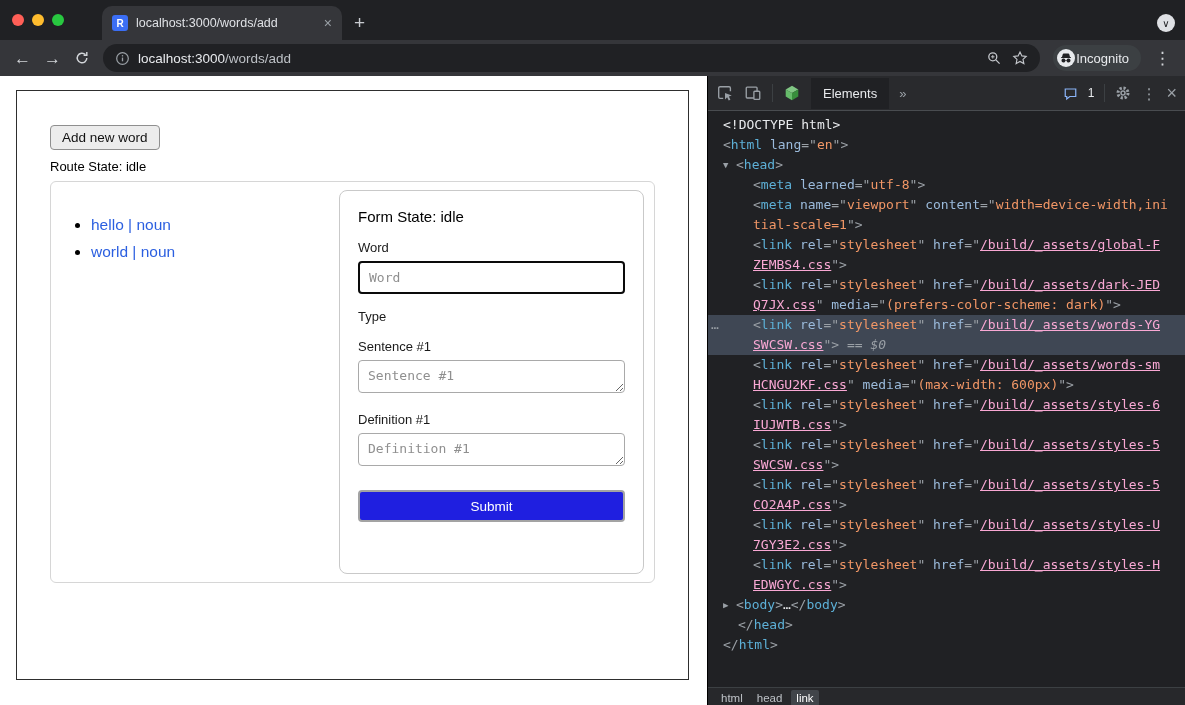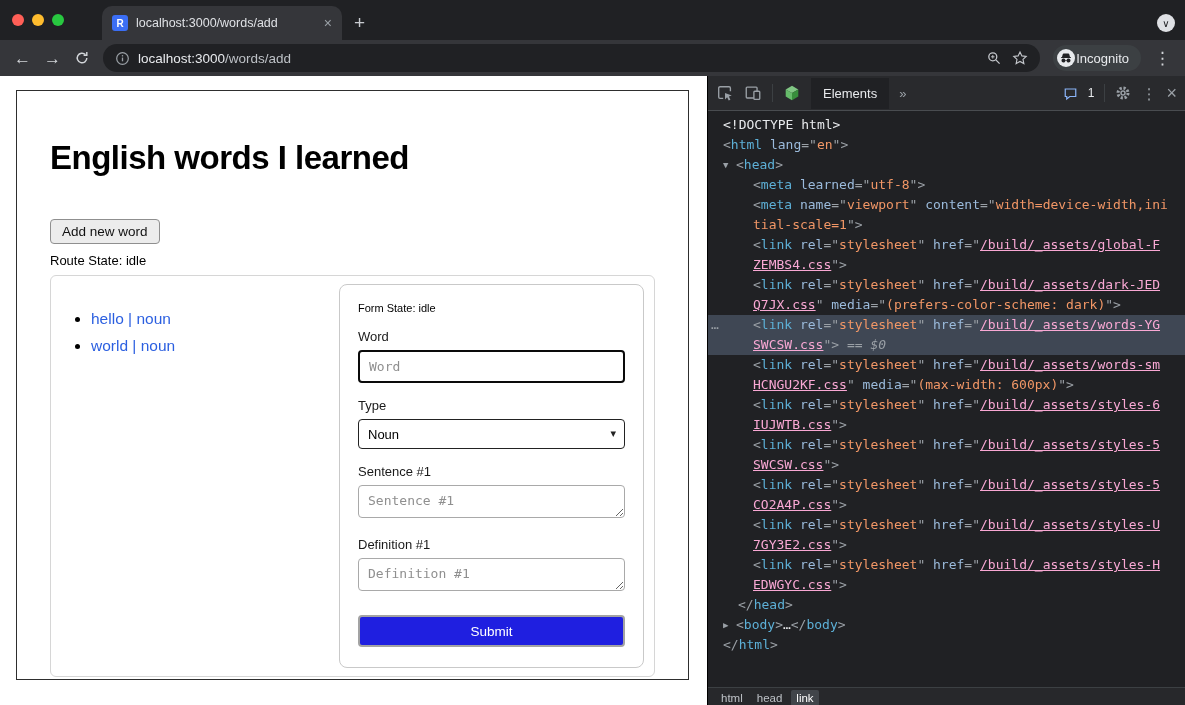--- a/index.html
+++ b/index.html
@@ -44,21 +44,21 @@
   .add-btn{font-size:13.5px;font-family:"Liberation Sans",sans-serif;background:#ececec;
            border:1px solid #8f8f8f;border-radius:4px;padding:4px 11px;color:#111;}
   .route-state{font-size:13px;color:#000;margin:9px 0 7px;}
   .panel{border:1px solid #d6d6d6;border-radius:6px;height:400px;position:relative;background:#fff;}
   .word-list{margin:34px 0 0 16px;padding-left:24px;}
   .word-list li{margin-bottom:9px;font-size:15.5px;color:#000;}
   .word-list a{color:#2b5fe0;text-decoration:none;}
 
   .form-card{position:absolute;top:8px;right:10px;width:305px;height:384px;border:1px solid #c9c9c9;
              border-radius:8px;padding:17px 18px;box-sizing:border-box;background:#fff;}
-  .form-state{font-size:11px;color:#000;}
+  .form-state{font-size:15px;color:#000;}
   .f-label{display:block;font-size:13px;color:#1a1a1a;margin:15px 0 6px;}
   .f-input{width:100%;height:33px;border:2px solid #0a0a0a;border-radius:4px;padding:0 9px;
            font:13px "DejaVu Sans Mono",monospace;box-sizing:border-box;background:#fff;color:#000;}
   ::placeholder{color:#8f8f8f;opacity:1;}
   .select-wrap{position:relative;}
   .f-select{width:100%;height:30px;border:1px solid #222;border-radius:4px;padding:0 9px;
             font:13px "Liberation Sans",sans-serif;appearance:none;-webkit-appearance:none;
             background:#fff;color:#000;box-sizing:border-box;}
   .select-arrow{position:absolute;right:9px;top:8px;font-size:11px;color:#222;pointer-events:none;}
   .f-area{width:100%;height:33px;border:1px solid #a9a9a9;border-radius:4px;padding:7px 9px;
@@ -151,43 +151,36 @@
       </span>
       <span class="incog-label">Incognito</span>
     </span>
     <span class="nav-glyph">⋮</span>
   </div>
 
   <div class="content">
 
     <div class="page">
       <div class="main-box">
-        <div class="h1">English words I learned</div>
         <button class="add-btn">Add new word</button>
         <div class="route-state">Route State: idle</div>
 
         <div class="panel">
           <ul class="word-list">
             <li><a href="#">hello | noun</a></li>
             <li><a href="#">world | noun</a></li>
           </ul>
 
           <div class="form-card">
             <div class="form-state">Form State: idle</div>
 
             <label class="f-label">Word</label>
             <input class="f-input" type="text" placeholder="Word" style="">
 
             <label class="f-label">Type</label>
-            <div class="select-wrap">
-              <select class="f-select">
-                <option>Noun</option>
-              </select>
-              <span class="select-arrow">▾</span>
-            </div>
 
             <label class="f-label">Sentence #1</label>
             <textarea class="f-area" placeholder="Sentence #1" style=""></textarea>
 
             <label class="f-label">Definition #1</label>
             <textarea class="f-area" placeholder="Definition #1" style=""></textarea>
 
             <button class="submit-btn">Submit</button>
           </div>
         </div>
@@ -245,22 +238,22 @@
           <div class="code-ln" style="padding-left: 45px;"><span class="tk-p">&lt;</span><span class="tk-t">link</span><span class="tk-p"> </span><span class="tk-a">rel</span><span class="tk-p">="</span><span class="tk-v">stylesheet</span><span class="tk-p">" </span><span class="tk-a">href</span><span class="tk-p">="</span><span class="tk-l">/build/_assets/styles-6</span></div>
           <div class="code-ln" style="padding-left: 45px;"><span class="tk-l">IUJWTB.css</span><span class="tk-p">"&gt;</span></div>
           <div class="code-ln" style="padding-left: 45px;"><span class="tk-p">&lt;</span><span class="tk-t">link</span><span class="tk-p"> </span><span class="tk-a">rel</span><span class="tk-p">="</span><span class="tk-v">stylesheet</span><span class="tk-p">" </span><span class="tk-a">href</span><span class="tk-p">="</span><span class="tk-l">/build/_assets/styles-5</span></div>
           <div class="code-ln" style="padding-left: 45px;"><span class="tk-l">SWCSW.css</span><span class="tk-p">"&gt;</span></div>
           <div class="code-ln" style="padding-left: 45px;"><span class="tk-p">&lt;</span><span class="tk-t">link</span><span class="tk-p"> </span><span class="tk-a">rel</span><span class="tk-p">="</span><span class="tk-v">stylesheet</span><span class="tk-p">" </span><span class="tk-a">href</span><span class="tk-p">="</span><span class="tk-l">/build/_assets/styles-5</span></div>
           <div class="code-ln" style="padding-left: 45px;"><span class="tk-l">CO2A4P.css</span><span class="tk-p">"&gt;</span></div>
           <div class="code-ln" style="padding-left: 45px;"><span class="tk-p">&lt;</span><span class="tk-t">link</span><span class="tk-p"> </span><span class="tk-a">rel</span><span class="tk-p">="</span><span class="tk-v">stylesheet</span><span class="tk-p">" </span><span class="tk-a">href</span><span class="tk-p">="</span><span class="tk-l">/build/_assets/styles-U</span></div>
           <div class="code-ln" style="padding-left: 45px;"><span class="tk-l">7GY3E2.css</span><span class="tk-p">"&gt;</span></div>
           <div class="code-ln" style="padding-left: 45px;"><span class="tk-p">&lt;</span><span class="tk-t">link</span><span class="tk-p"> </span><span class="tk-a">rel</span><span class="tk-p">="</span><span class="tk-v">stylesheet</span><span class="tk-p">" </span><span class="tk-a">href</span><span class="tk-p">="</span><span class="tk-l">/build/_assets/styles-H</span></div>
           <div class="code-ln" style="padding-left: 45px;"><span class="tk-l">EDWGYC.css</span><span class="tk-p">"&gt;</span></div>
+          <div class="code-ln" style="padding-left: 15px;"><span class="tk-w">▶</span><span class="tk-p">&lt;</span><span class="tk-t">body</span><span class="tk-p">&gt;</span><span class="tk-d">…</span><span class="tk-p">&lt;/</span><span class="tk-t">body</span><span class="tk-p">&gt;</span></div>
           <div class="code-ln" style="padding-left: 30px;"><span class="tk-p">&lt;/</span><span class="tk-t">head</span><span class="tk-p">&gt;</span></div>
-          <div class="code-ln" style="padding-left: 15px;"><span class="tk-w">▶</span><span class="tk-p">&lt;</span><span class="tk-t">body</span><span class="tk-p">&gt;</span><span class="tk-d">…</span><span class="tk-p">&lt;/</span><span class="tk-t">body</span><span class="tk-p">&gt;</span></div>
           <div class="code-ln" style="padding-left: 15px;"><span class="tk-p">&lt;/</span><span class="tk-t">html</span><span class="tk-p">&gt;</span></div>
         </div>
 
       <div class="crumbs">
         <span class="crumb">html</span>
         <span class="crumb">head</span>
         <span class="crumb active">link</span>
       </div>
     </div>
   </div>

